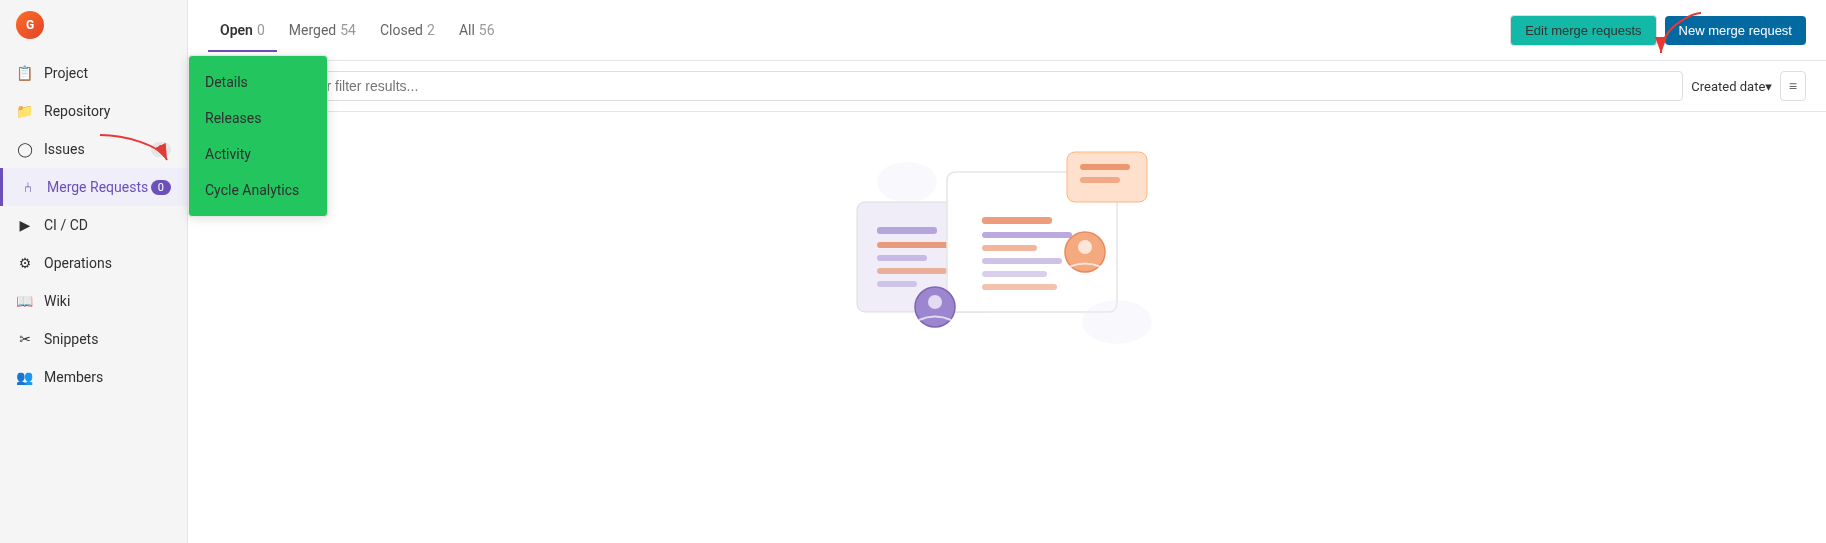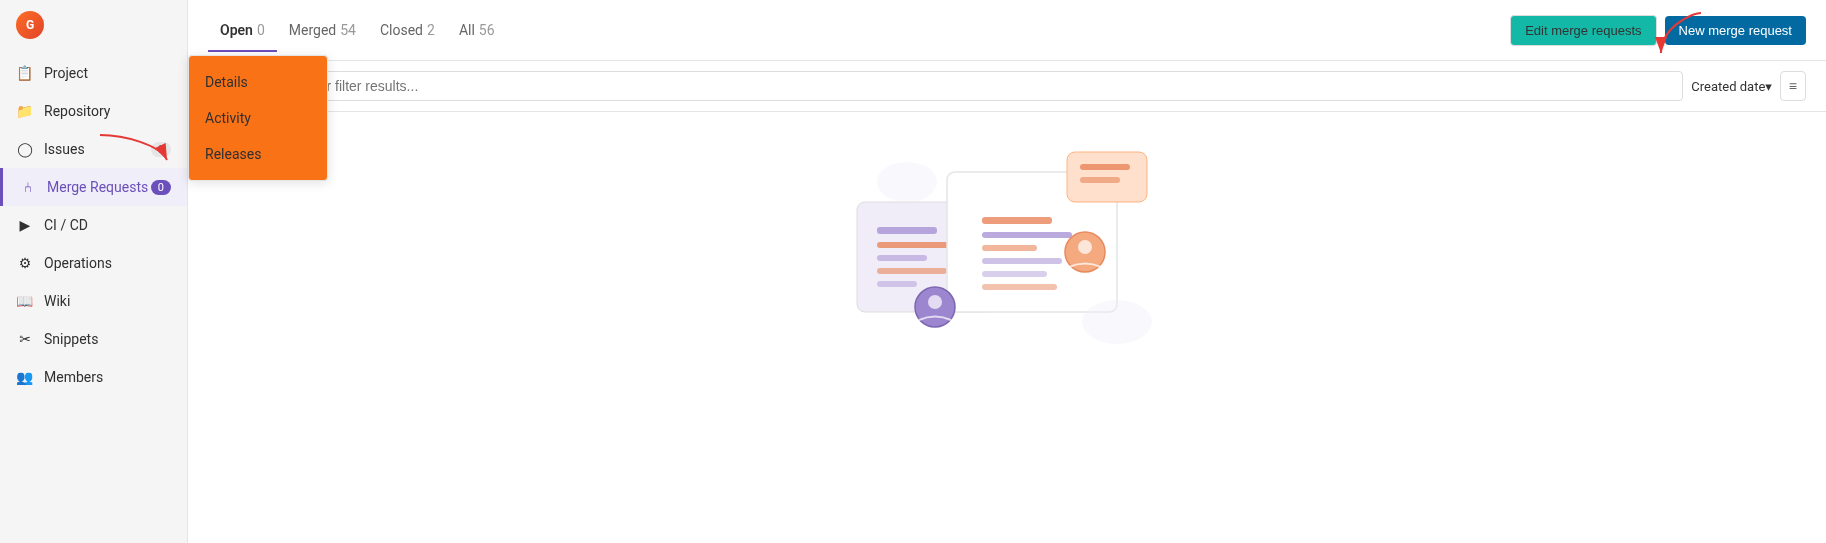--- a/index.html
+++ b/index.html
@@ -61,21 +61,21 @@
     .sidebar-item.active .badge {
       background: #6b4fbb;
       color: white;
     }
 
     
     .dropdown-menu {
       position: absolute;
       left: 188px;
       top: 55px;
-      background: #f97316;
+      background: #22c55e;
       border: 1px solid #e5e5e5;
       border-radius: 4px;
       box-shadow: 0 2px 12px rgba(0,0,0,0.12);
       z-index: 200;
       min-width: 140px;
       padding: 8px 0;
     }
     .dropdown-item {
       padding: 10px 16px;
       color: #303030;
@@ -284,22 +284,23 @@
       <div class="sidebar-item">
     <span class="icon">👥</span>
     <span class="label">Members</span>
 
   </div>
     </nav>
 </div>
 
 <div class="dropdown-menu">
   <div class="dropdown-item">Details</div>
+  <div class="dropdown-item">Releases</div>
   <div class="dropdown-item">Activity</div>
-  <div class="dropdown-item">Releases</div>
+  <div class="dropdown-item">Cycle Analytics</div>
 </div>
 
 <div class="main">
 
   <div class="red-arrow-2">
     <svg width="60" height="50" viewBox="0 0 60 50">
       <defs>
         <marker id="arrowhead2" markerWidth="8" markerHeight="6" refX="8" refY="3" orient="auto">
           <polygon points="0 0, 8 3, 0 6" fill="#e53935"></polygon>
         </marker>

